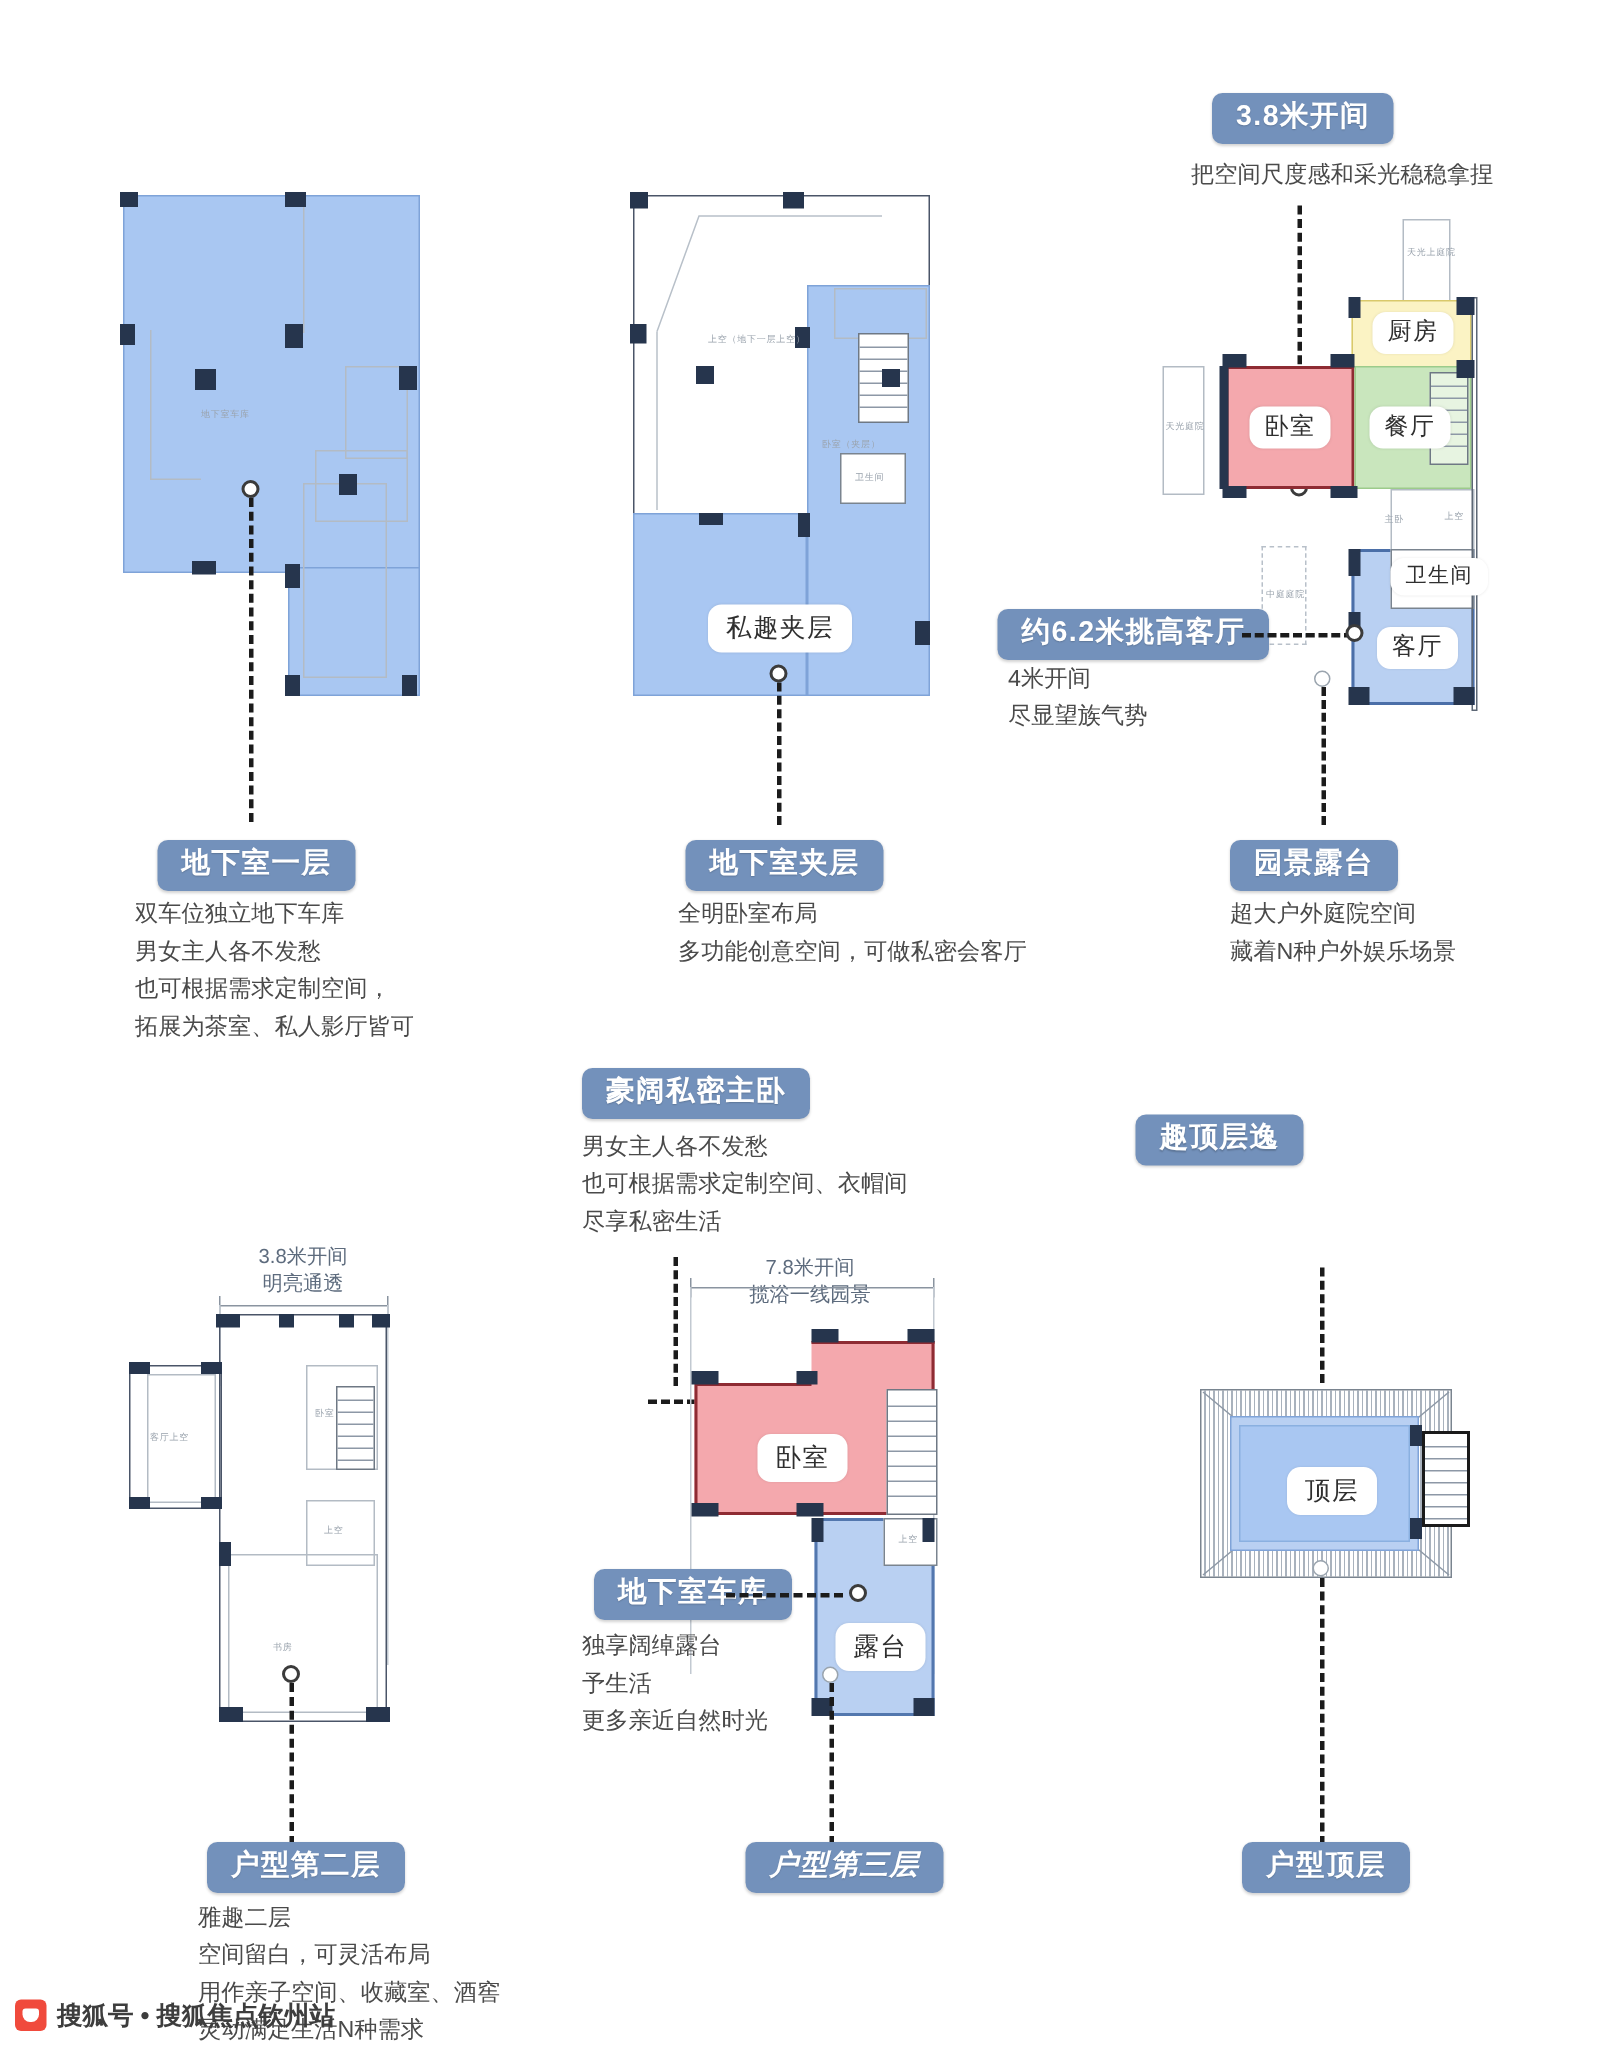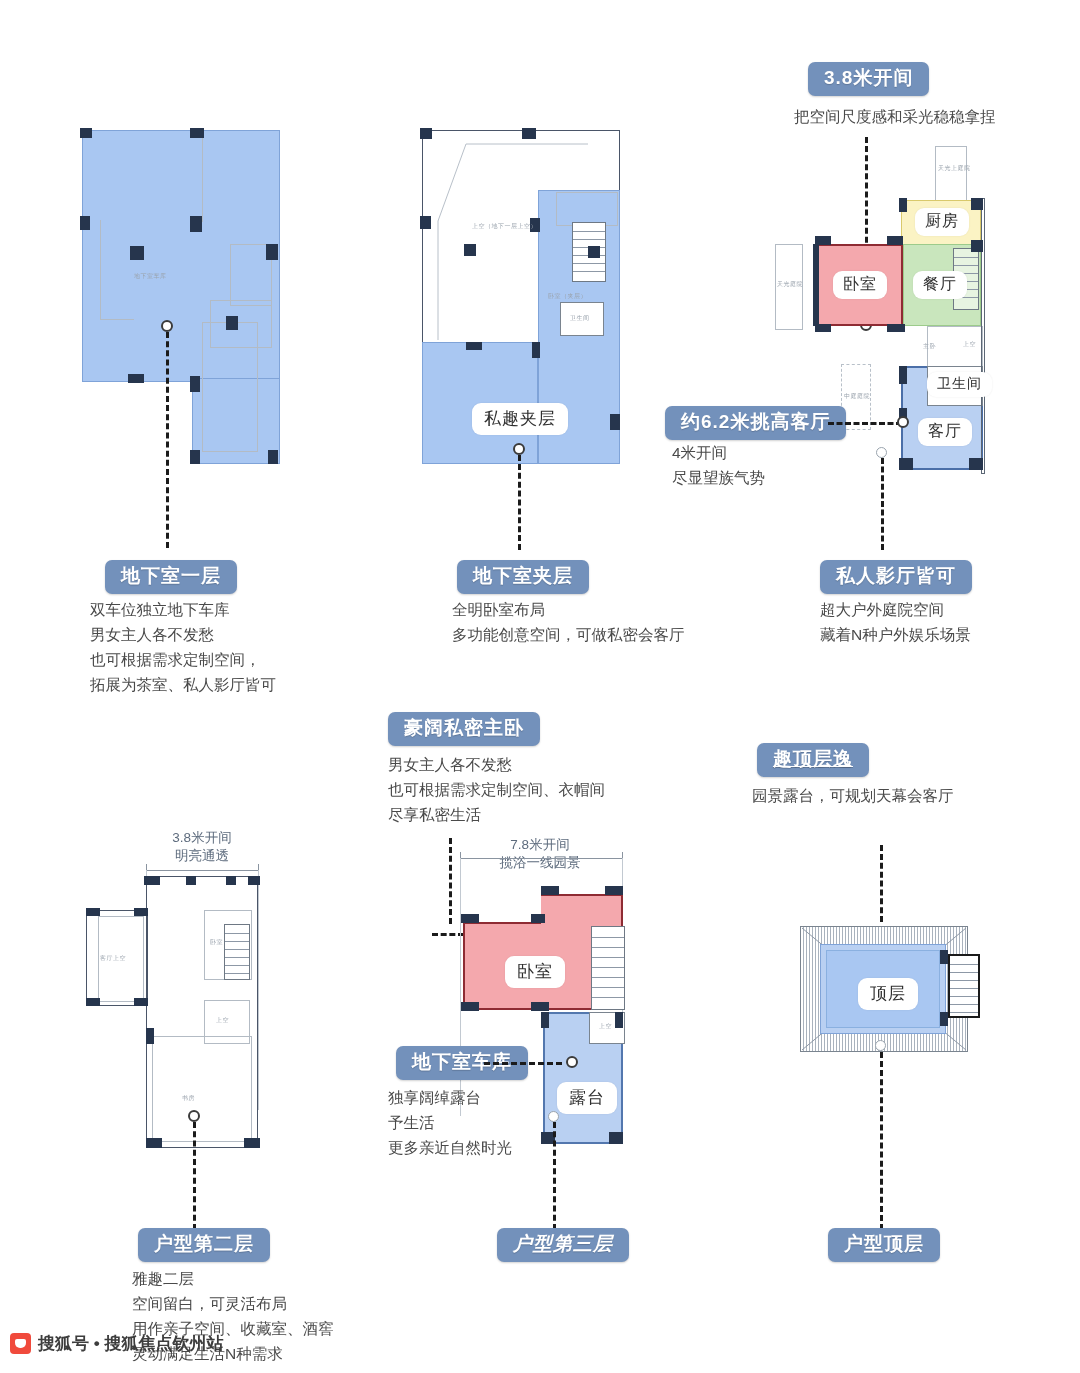--- a/index.html
+++ b/index.html
@@ -273,39 +273,38 @@
 
 <div class="badge" style="left:665px;top:406px;">约6.2米挑高客厅</div>
 <div class="dashh" style="left:828px;top:422px;width:74px;"></div>
 <div class="dot" style="left:897px;top:416px;"></div>
 <div class="desc" style="left:672px;top:440px;">
   <div>4米开间</div>
   <div>尽显望族气势</div>
 </div>
 <div class="dotlite" style="left:876px;top:447px;"></div>
 <div class="dashv" style="left:881px;top:458px;height:92px;"></div>
-<div class="badge" style="left:820px;top:560px;">私人影厅皆可</div>
+<div class="badge" style="left:820px;top:560px;">园景露台</div>
 <div class="desc" style="left:820px;top:597px;">
   <div>超大户外庭院空间</div>
   <div>藏着N种户外娱乐场景</div>
 </div>
 
 <div class="badge" style="left:388px;top:712px;">豪阔私密主卧</div>
 <div class="desc" style="left:388px;top:752px;">
   <div>男女主人各不发愁</div>
   <div>也可根据需求定制空间、衣帽间</div>
   <div>尽享私密生活</div>
 </div>
 <div class="dashv" style="left:449px;top:838px;height:86px;"></div>
 <div class="dashh" style="left:432px;top:933px;width:58px;"></div>
 <div class="dot" style="left:494px;top:927px;"></div>
 
-<div class="badge" style="left:757px;top:743px;text-decoration:underline;">趣顶层逸</div>
+<div class="badge" style="left:757px;top:743px;">趣顶层逸</div>
 <div class="desc" style="left:752px;top:783px;">
-  <div>园景露台，可规划天幕会客厅</div>
 </div>
 <div class="dashv" style="left:880px;top:845px;height:77px;"></div>
 <div class="dot" style="left:875px;top:930px;"></div>
 
 <div class="dimtxt" style="left:142px;top:829px;width:120px;">
   <div>3.8米开间</div>
   <div>明亮通透</div>
 </div>
 <div class="dimline" style="left:146px;top:870px;width:112px;"></div>
 <div class="dimtick" style="left:146px;top:864px;height:13px;"></div>

